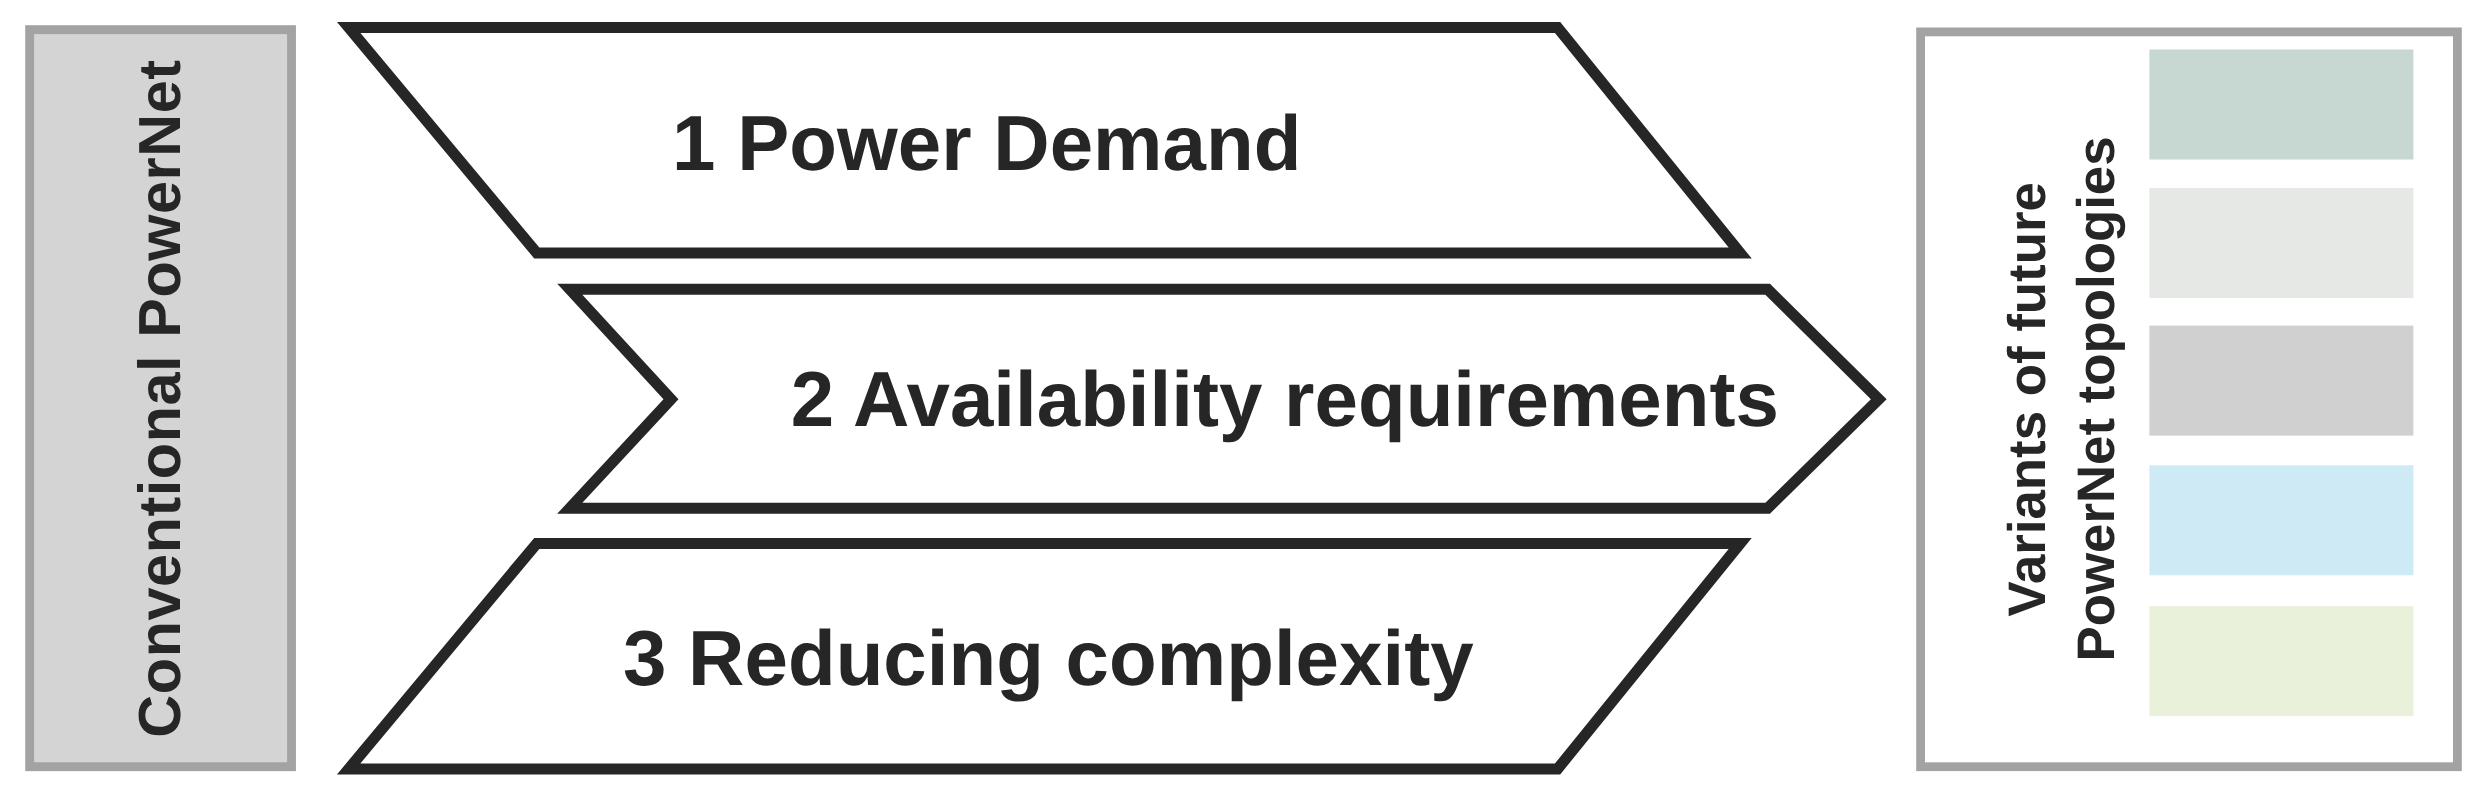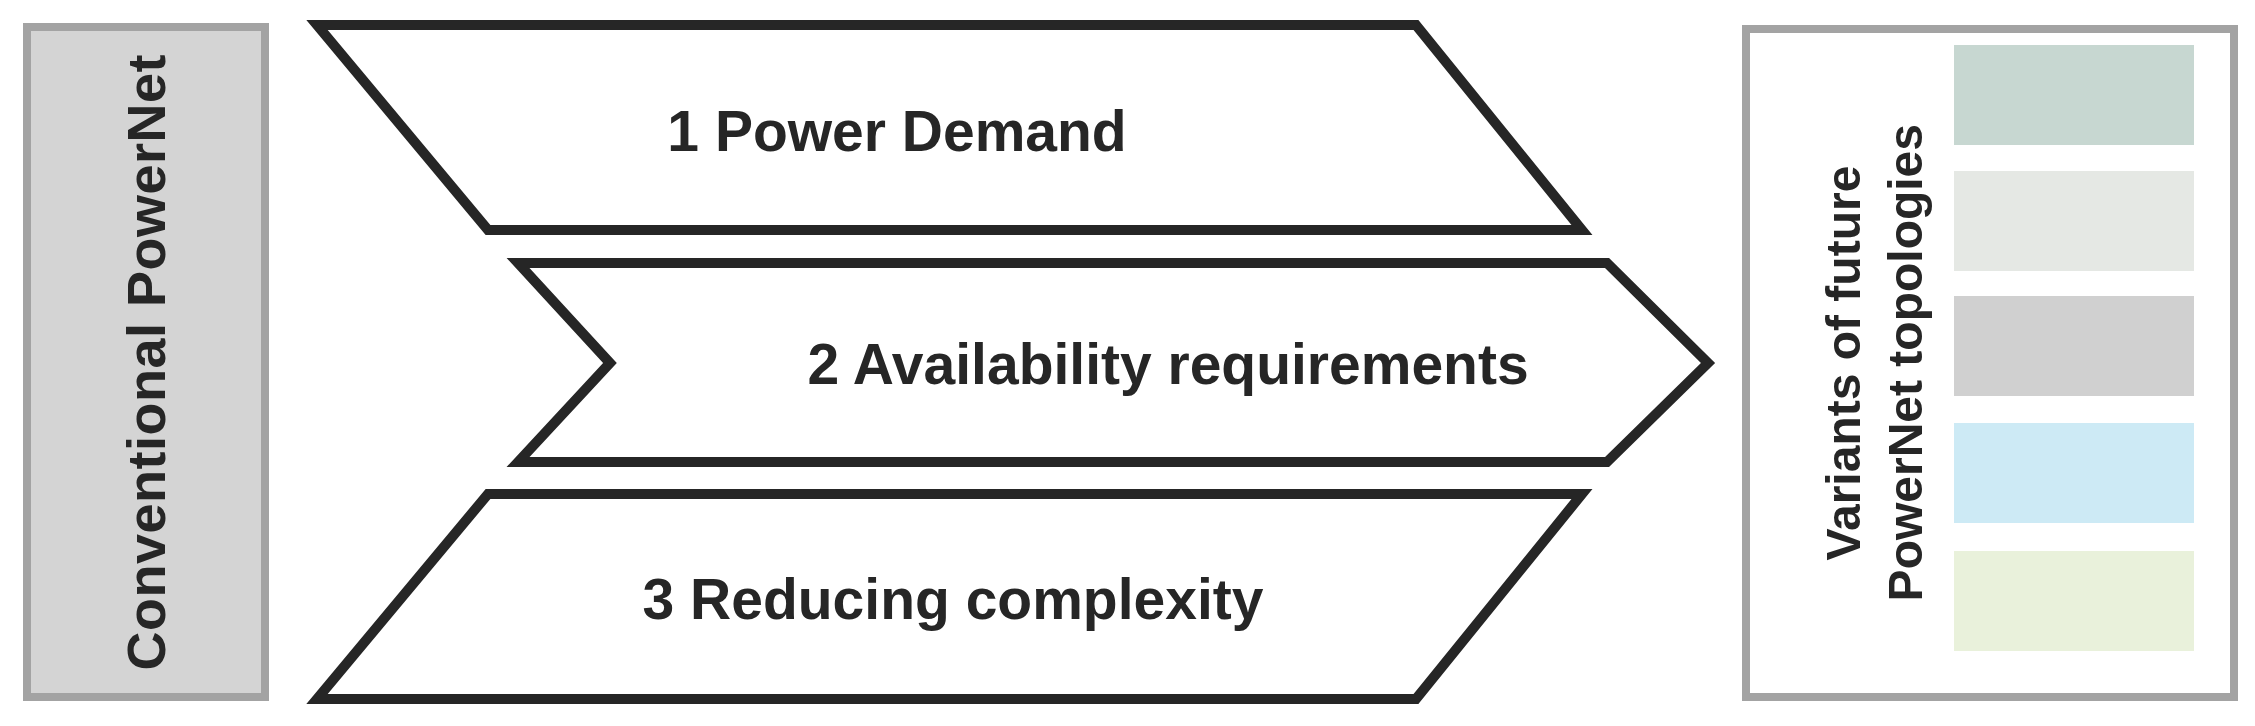--- a/index.html
+++ b/index.html
@@ -43,21 +43,21 @@
   svg.arrows { position: absolute; left: 0; top: 0; }
   svg.arrows polygon {
     fill: #ffffff;
     stroke: var(--ink);
     stroke-width: 10;
     stroke-linejoin: miter;
   }
   .band-label {
     position: absolute;
     transform: translate(-50%, -50%);
-    font-size: 57px;
+    font-size: 71px;
     font-weight: bold;
     color: var(--ink);
     white-space: nowrap;
     letter-spacing: 0px;
   }
   .band-label.l1 { left: 897px;  top: 131px; }
   .band-label.l2 { left: 1168px; top: 364px; }
   .band-label.l3 { left: 953px;  top: 599px; }
 
   

